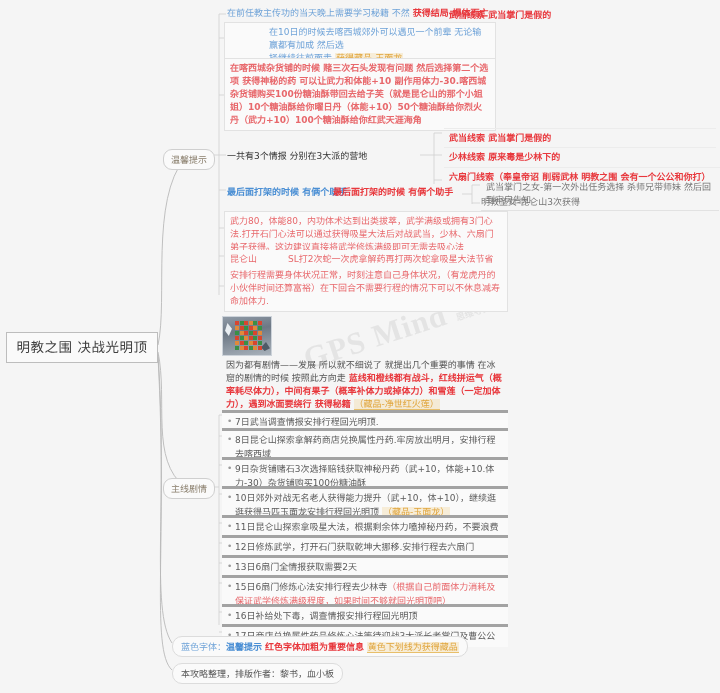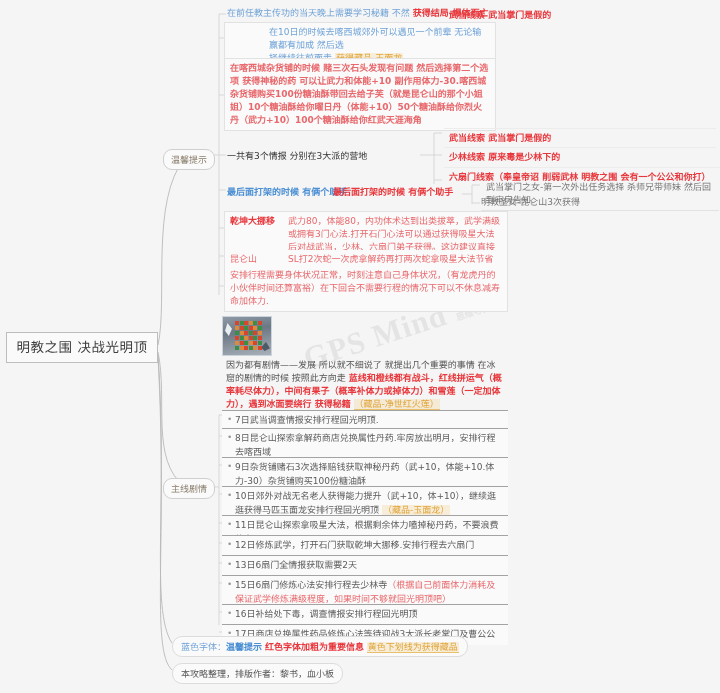--- a/index.html
+++ b/index.html
@@ -95,21 +95,21 @@
     padding: 0 1px;
   }
 
   
   .quest {
     position: absolute;
     left: 222px;
     width: 286px;
     box-sizing: border-box;
     background: #fafafa;
-    border-top: 1px solid #a3a3a3;
+    border-top: 3px solid #a3a3a3;
     padding: 3px 6px 3px 13px;
     font-size: 9px;
     color: #5b5b5b;
     line-height: 1.5;
     z-index: 2;
   }
   .quest::before {
     content: "\2022";
     position: absolute;
     left: 5px;
@@ -286,23 +286,20 @@
 </div>
 <div class="card boxed" style="left:481px; top:178px; width:238px; background:transparent; border-left:none; border-right:none; border-top:none;">
   <span class="grayl">武当掌门之女-第一次外出任务选择 杀师兄带师妹 然后回到牢房告知</span>
 </div>
 <div class="card" style="left:481px; top:196px; width:238px;">
   <span class="grayl">明教圣女-昆仑山3次获得</span>
 </div>
 
 <div class="card boxed" style="left:224px; top:211px; width:284px; padding-left:5px;">
   <div style="display:flex; gap:6px;">
-    <div style="min-width:52px;">
-      <span class="red">乾坤大挪移</span>
-    </div>
     <div style="flex:1;">
       <span class="redn">武力80，体能80，内功体术达到出类拔萃，武学满级或拥有3门心法.打开石门心法可以通过获得吸星大法后对战武当，少林、六扇门弟子获得。这边建议直接将武学修炼满级即可无需去吸心法</span>
     </div>
   </div>
 </div>
 
 <div class="card boxed" style="left:224px; top:250px; width:284px; padding-left:5px; border-top:none;">
   <div style="display:flex; gap:6px;">
     <div style="min-width:52px;">
       <span class="redn">昆仑山</span>

